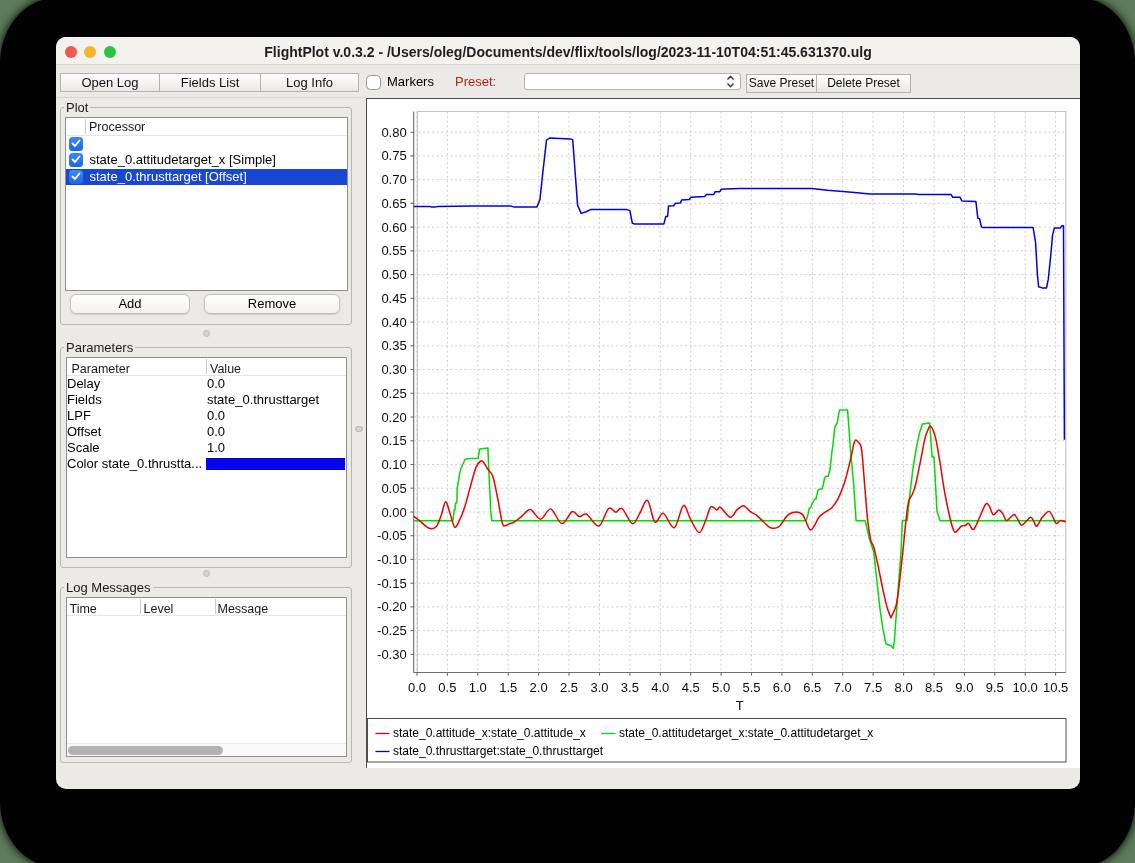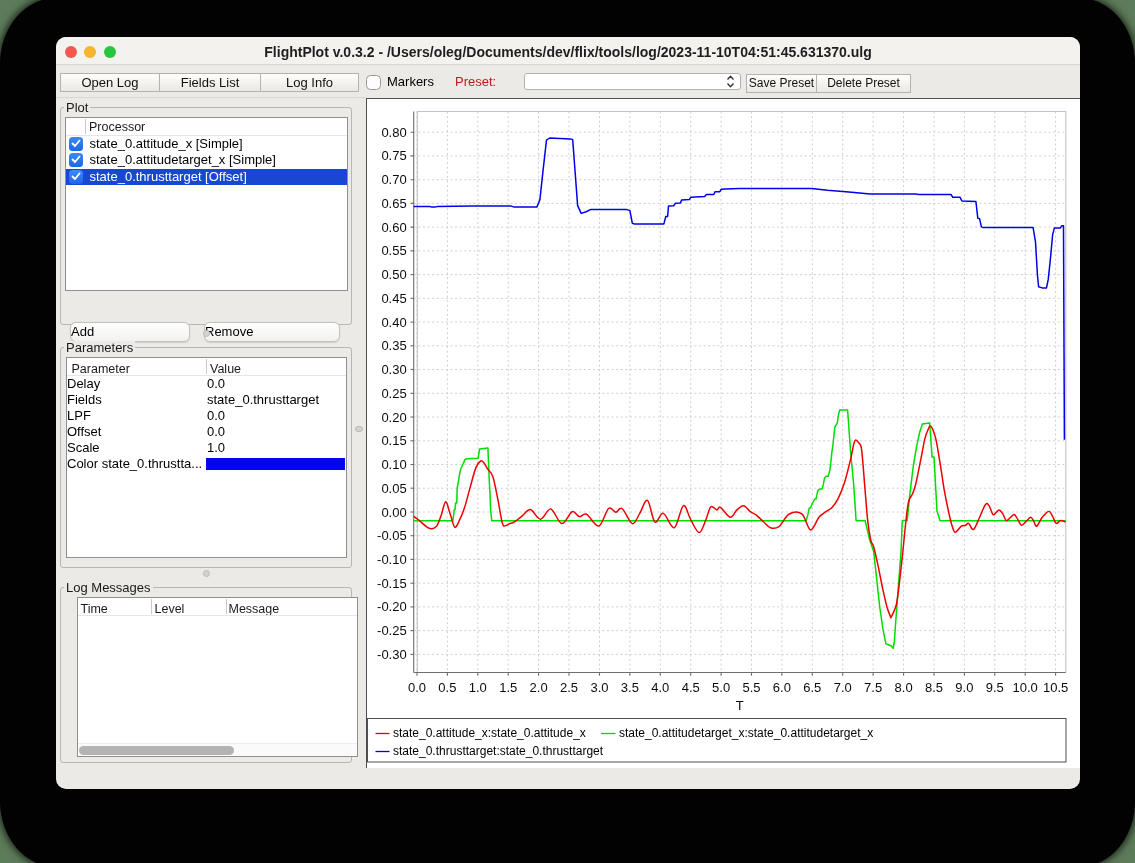--- a/index.html
+++ b/index.html
@@ -23,21 +23,21 @@
 .hdrtxt { position:absolute; font-size:12.5px; color:#1a1a1a; top:2px; }
 .vline { position:absolute; top:1px; width:1px; height:15px; background:#c9c9c9; }
 .hdrline { position:absolute; left:0; right:0; top:17px; height:1px; background:#e6e6e6; }
 .row { position:absolute; left:0; right:0; height:16.5px; font-size:13px; color:#000;
   line-height:16.5px; }
 .ckb { position:absolute; width:14px; height:14px; border-radius:3.5px;
   background:linear-gradient(#3b8bf4,#1c66e8); text-align:center; }
 .ckb svg { vertical-align:top; margin-top:2px; }
 .aquabtn { position:absolute; height:20px; border:1px solid #c3c1be; border-radius:6px;
   background:linear-gradient(#ffffff,#f2f1ef); font-size:13px; color:#000;
-  text-align:left; line-height:18px; box-shadow:0 0.5px 1px rgba(0,0,0,0.12);margin-top:28px; }
+  text-align:center; line-height:18px; box-shadow:0 0.5px 1px rgba(0,0,0,0.12); }
 .gripdot { position:absolute; width:7px; height:7px; border-radius:50%;
   background:#d4d2d0; border:1px solid #bebcba; }
 .prow { position:absolute; left:0; right:0; height:16px; font-size:13px; color:#000;
   line-height:16px; }
 </style></head>
 <body>
 <div id="blob"></div>
 <div id="win">
   <div id="titlebar">
     <div class="dot" style="left:8.5px;background:#f3574e"></div>
@@ -61,23 +61,20 @@
   <div class="tbtn" style="left:690px;top:37px;width:71px;font-size:12px">Save Preset</div>
   <div class="tbtn" style="left:760px;top:37px;width:95px;font-size:12px">Delete Preset</div>
   <div id="sep"></div>
 
   <div class="groove" style="left:4px;top:69.5px;width:292px;height:218.5px">
     <div class="glabel">Plot</div>
     <div class="whitebox" style="left:4px;top:9.5px;width:283px;height:173.5px">
       <div class="hdrtxt" style="left:23px">Processor</div>
       <div class="vline" style="left:19px"></div>
       <div class="hdrline"></div>
-      <div class="row" style="top:17.5px">
-          <span style="position:absolute;left:23.5px">state_0.attitude_x [Simple]</span>
-        </div>
       <div class="row" style="top:34px">
           <span style="position:absolute;left:23.5px">state_0.attitudetarget_x [Simple]</span>
         </div>
       <div class="row" style="top:50.5px;background:#1847d2;color:#fff">
           <span style="position:absolute;left:23.5px">state_0.thrusttarget [Offset]</span>
         </div>
       <div class="ckb" style="left:3px;top:18.5px"><svg width="10" height="9" viewBox="0 0 10 9" xmlns="http://www.w3.org/2000/svg">
             <path d="M1.5 4.5 L4 7 L8.5 1.5" fill="none" stroke="#fff" stroke-width="1.8" stroke-linecap="round" stroke-linejoin="round"></path>
           </svg></div>
       <div class="ckb" style="left:3px;top:35px"><svg width="10" height="9" viewBox="0 0 10 9" xmlns="http://www.w3.org/2000/svg">
@@ -122,21 +119,21 @@
       <div class="prow" style="top:97.5px">
           <span style="position:absolute;left:0px">Color state_0.thrustta...</span>
         </div>
       <div style="position:absolute;left:139px;top:99.5px;width:139px;height:12px;background:#0404ee"></div>
     </div>
   </div>
   <div class="gripdot" style="left:147px;top:532.5px"></div>
 
   <div class="groove" style="left:4px;top:549.5px;width:292px;height:176.5px">
     <div class="glabel">Log Messages</div>
-    <div class="whitebox" style="left:16px;top:9.5px;width:281px;height:160px">
+    <div class="whitebox" style="left:5px;top:9.5px;width:281px;height:160px">
       <div class="hdrtxt" style="left:2.5px;top:4px">Time</div>
       <div class="hdrtxt" style="left:76.5px;top:4px">Level</div>
       <div class="hdrtxt" style="left:150.5px;top:4px">Message</div>
       <div class="vline" style="left:72.5px"></div>
       <div class="vline" style="left:147.5px"></div>
       <div class="hdrline"></div>
       <div style="position:absolute;left:0;right:0;bottom:0;height:13px;border-top:1px solid #ececec;background:#fafafa">
         <div style="position:absolute;left:1px;top:1.5px;width:155px;height:9px;border-radius:4.5px;background:#b3b3b3"></div>
       </div>
     </div>

